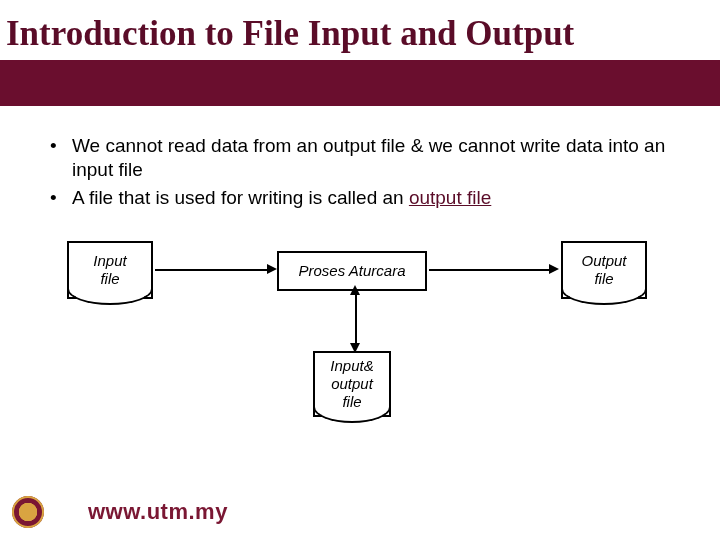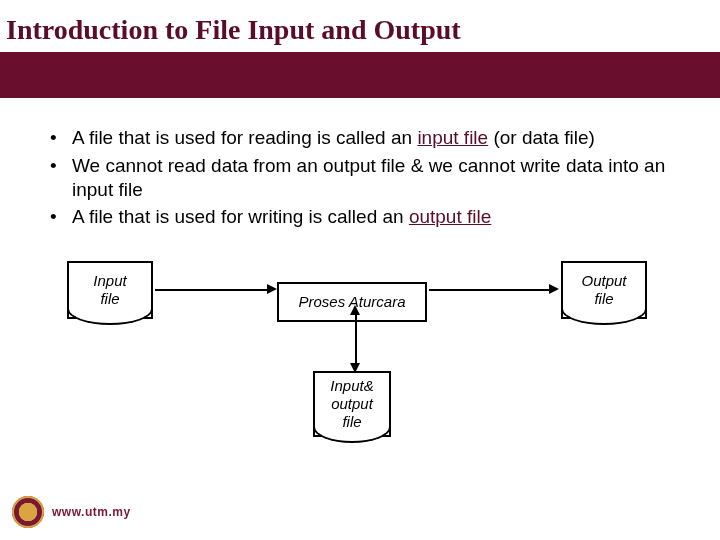--- a/index.html
+++ b/index.html
@@ -12,21 +12,21 @@
     overflow: hidden;
   }
   .title-bar {
     width: 100%;
     background: #fff;
     padding: 14px 0 6px 0;
   }
   .title-bar h1 {
     font-family: "Book Antiqua", Palatino, "Palatino Linotype", serif;
     font-weight: 700;
-    font-size: 28px;
+    font-size: 35px;
     color: #5a0c28;
     padding-left: 6px;
   }
   .maroon-band {
     width: 100%;
     height: 46px;
     background: #6a0e2e;
   }
   .content {
     padding: 28px 36px 0 30px;
@@ -92,21 +92,20 @@
   .doc-box .label {
     position: relative;
     z-index: 2;
     font-style: italic;
     font-family: Verdana, Arial, sans-serif;
   }
   .rect-box {
     width: 150px;
     height: 40px;
     border: 2px solid #000;
-    margin-top: 11px;
   }
   .input-doc  { left: 0;   top: 4px; }
   .output-doc { right: 0;  top: 4px; }
   .center-box { left: 210px; top: 14px; font-style: italic; }
   .io-doc     { left: 246px; top: 114px; width: 78px; }
 
   .arrow {
     position: absolute;
     background: #000;
   }
@@ -132,38 +131,36 @@
   }
   .logo-badge {
     width: 32px; height: 32px;
     border-radius: 50%;
     background: radial-gradient(circle at 50% 50%, #d9a441 0 40%, #7a1733 42% 100%);
     box-shadow: inset 0 0 0 2px #d9a441;
   }
   .footer-url {
     font-family: Arial, sans-serif;
     font-weight: 700;
-    font-size: 12px;
+    font-size: 22px;
     color: #7a1733;
     letter-spacing: 0.5px;
+    margin-left: 36px;
   }
 </style>
 </head>
 <body>
 
 <div class="title-bar">
   <h1>Introduction to File Input and Output</h1>
 </div>
 <div class="maroon-band"></div>
 
 <div class="content">
   <ul class="bullets">
-    <li>
-      <span>A file that is used for reading is called an </span><span class="kw">input file</span><span> (or data file)</span>
-    </li>
     <li>
       <span>We cannot read data from an output file &amp; we cannot write data into an input file</span>
     </li>
     <li>
       <span>A file that is used for writing is called an </span><span class="kw">output file</span>
     </li>
   </ul>
 
   <div class="diagram">
 

